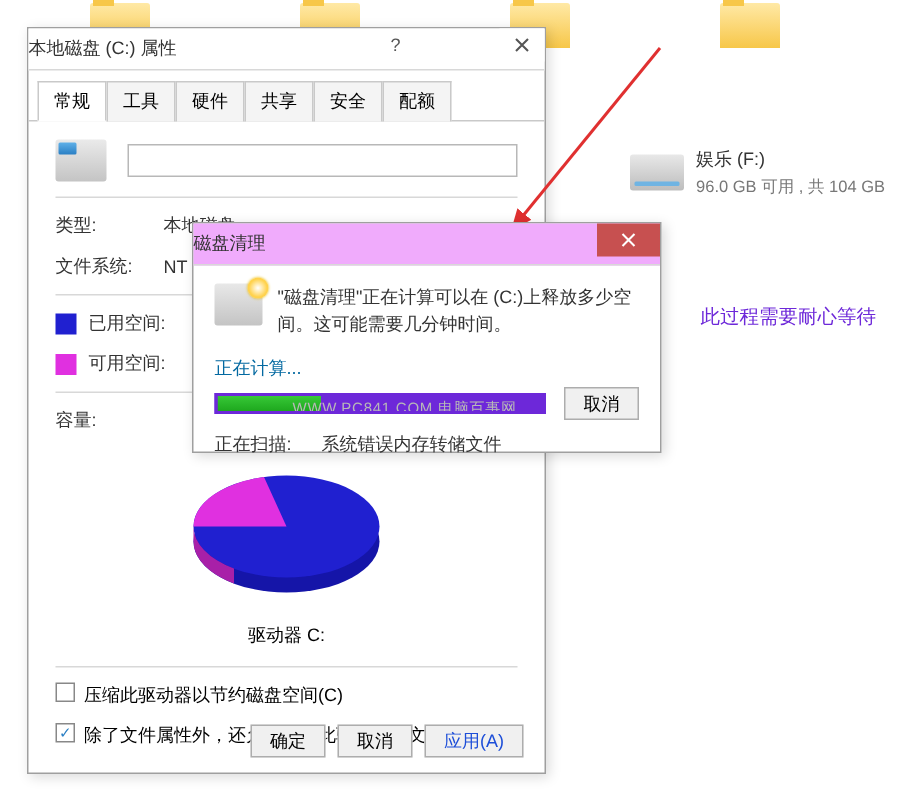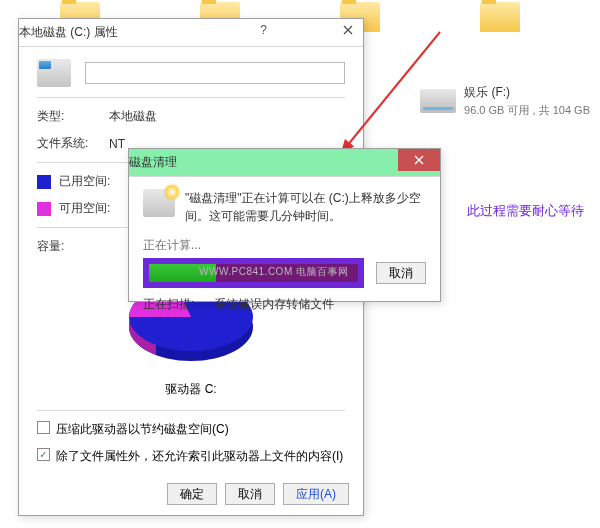--- a/index.html
+++ b/index.html
@@ -1,20 +1,20 @@
 <!DOCTYPE html>
 <html><head>
 <meta charset="utf-8">
 <style>
 *{box-sizing:border-box;margin:0;padding:0;font-family:"Microsoft YaHei","Segoe UI",sans-serif;font-size:12px}
 body{background:#fff;width:600px;height:528px;position:relative;overflow:hidden}
 .desktop-bg{position:absolute;top:0;left:0;width:100%;height:40px;display:flex;gap:100px;padding-left:60px}
 .folder-ico{width:40px;height:30px;background:linear-gradient(#ffe9a6,#f7c749);border-radius:2px 2px 0 0;position:relative;margin-top:2px}
 .folder-ico::before{content:"";position:absolute;top:-4px;left:2px;width:14px;height:6px;background:#f7c749;border-radius:2px 2px 0 0}
-.drive-box{position:absolute;top:84px;right:10px;display:flex;gap:8px;align-items:center}
+.drive-box{position:absolute;top:98px;right:10px;display:flex;gap:8px;align-items:center}
 .drive-ico{width:36px;height:24px;background:linear-gradient(#e8e8e8,#bdbdbd);border-radius:2px;position:relative}
 .drive-ico::after{content:"";position:absolute;bottom:3px;left:3px;right:3px;height:3px;background:#6fb4e3;border-radius:1px}
 .drive-info .t{color:#333}
 .drive-info .s{color:#777;font-size:11px;margin-top:2px}
 .win{position:absolute;background:#fff;border:1px solid #9f9f9f;box-shadow:2px 2px 8px rgba(0,0,0,.15)}
 .props{left:18px;top:18px;width:346px;height:498px}
 .titlebar{height:28px;background:#fff;border-bottom:1px solid #d8d8d8;display:flex;align-items:center;position:relative}
 .titlebar .title{flex:1;text-align:left;color:#333}
 .tb-btns{position:absolute;right:0;top:0;display:flex}
 .tb-btn{width:30px;height:22px;display:flex;align-items:center;justify-content:center;color:#555;cursor:pointer}
@@ -39,29 +39,29 @@
 .sw.mag{background:#e030e0}
 .pie{width:150px;height:110px;margin:10px auto 6px;position:relative}
 .pie svg{width:100%;height:100%}
 .drv-row{display:flex;align-items:center;justify-content:center;gap:36px;margin-top:4px}
 .btn{height:22px;padding:0 12px;background:#f0f0f0;border:1px solid #adadad;cursor:pointer;display:inline-flex;align-items:center}
 .btn.disabled{color:#1d4ed8;cursor:default}
 .chk-row{display:flex;align-items:flex-start;margin-top:10px;gap:6px}
 .chk{width:13px;height:13px;border:1px solid #888;display:inline-flex;align-items:center;justify-content:center;font-size:10px;color:#2a7fc4}
 .footer{position:absolute;bottom:10px;right:14px;display:flex;gap:8px}
 .dlg{left:128px;top:148px;width:313px;height:154px;z-index:5}
-.dlg .titlebar{background:#86efac}
+.dlg .titlebar{background:#f0abfc}
 .dlg-body{padding:12px 14px}
 .dlg-row{display:flex;gap:10px}
 .dlg-ico{width:32px;height:28px;background:linear-gradient(#e8e8e8,#c4c4c4);border-radius:2px;position:relative;flex-shrink:0}
 .dlg-ico::after{content:"";position:absolute;top:-4px;right:-4px;width:14px;height:14px;border-radius:50%;background:radial-gradient(#fff,#ffd24d 60%);box-shadow:0 0 2px #e6b800}
 .dlg-text{color:#333;line-height:1.5}
 .prog-row{display:flex;align-items:center;gap:12px;margin-top:12px}
-.prog-lbl{color:#737373}
-.prog{flex:1;height:30px;border:6px solid #6d28d9;background:#701a75;position:relative;overflow:hidden}
+.prog-lbl{color:#0369a1}
+.prog{flex:1;height:14px;border:2px solid #6d28d9;background:#6d28d9;position:relative;overflow:hidden}
 .prog-fill{height:100%;width:32%;background:linear-gradient(#37c837,#1ea81e)}
 .watermark{position:absolute;left:50px;top:1px;font-size:10px;color:#b8b8b8;letter-spacing:.5px}
 .scan-row{display:flex;gap:20px;margin-top:8px;color:#333}
 .arrow{position:absolute;z-index:3;pointer-events:none}
 .note{position:absolute;right:16px;top:202px;color:#6d28d9;font-size:13px}
 </style>
 </head>
 <body>
 
 <div class="desktop-bg">
@@ -84,20 +84,28 @@
     <span class="qmark">?</span>
     <div class="title">本地磁盘 (C:) 属性</div>
     <div class="tb-btns">
       <div class="tb-btn close">
           <svg viewBox="0 0 10 10">
             <path d="M1 1L9 9M9 1L1 9" stroke="currentColor" stroke-width="1.4"></path>
           </svg>
         </div>
     </div>
   </div>
+  <div class="tabs">
+    <div class="tab active">常规</div>
+    <div class="tab">工具</div>
+    <div class="tab">硬件</div>
+    <div class="tab">共享</div>
+    <div class="tab">安全</div>
+    <div class="tab">配额</div>
+  </div>
   <div class="body">
     <div class="row">
       <div class="disk-ico"></div>
       <input class="name-input" value="" style="">
     </div>
     <div class="sep"></div>
     <div class="row">
         <div class="lbl">类型:</div>
         <div class="val">本地磁盘</div>
       </div>

